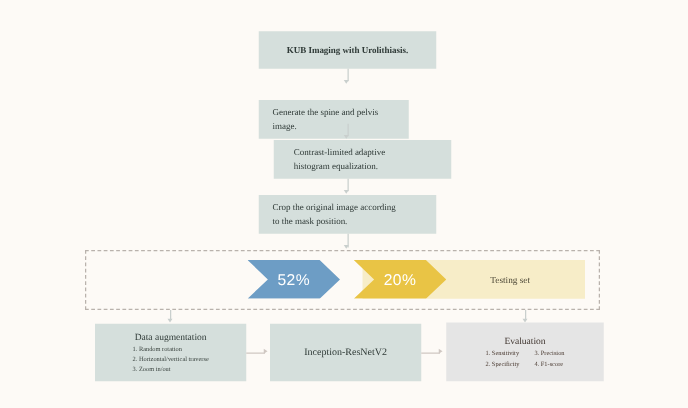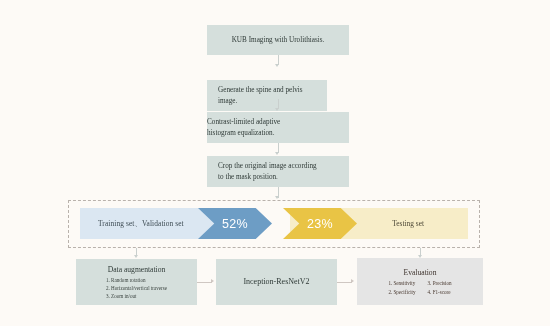--- a/index.html
+++ b/index.html
@@ -117,61 +117,58 @@
     display: flex;
     gap: 12px;
   }
   .mini-col { display: flex; flex-direction: column; }
 </style>
 </head>
 <body>
 
 <div id="canvas">
 
-  <div class="node" style="left:207px; top:25px; width:142px; height:30px;">
+  <div class="node" style="left:207px; top:25px; width:142px; height:30px;font-weight:bold;">
     <span class="node-text">KUB Imaging with Urolithiasis.</span>
   </div>
   <div class="vline" style="left:277.5px; top:55px; height:10px;"></div>
   <div class="varrow" style="left:275px; top:64px;"></div>
 
   <div class="node" style="left:207px; top:80px; width:120px; height:31px; align-items:flex-start; padding-left:11px; text-align:left;">
     <span class="node-text">Generate the spine and pelvis</span>
     <span class="node-text">image.</span>
   </div>
   <div class="vline" style="left:277.5px; top:99px; height:10px;"></div>
   <div class="varrow" style="left:275px; top:108px;"></div>
 
-  <div class="node" style="left:207px; top:112px; width:142px; height:31px; align-items:flex-start; padding-left:0; text-align:left;">
+  <div class="node" style="left:219px; top:112px; width:142px; height:31px; align-items:flex-start; padding-left:16px; text-align:left;">
     <span class="node-text">Contrast-limited adaptive</span>
     <span class="node-text">histogram equalization.</span>
   </div>
   <div class="vline" style="left:277.5px; top:143px; height:10px;"></div>
   <div class="varrow" style="left:275px; top:152px;"></div>
 
   <div class="node" style="left:207px; top:156px; width:142px; height:31px; align-items:flex-start; padding-left:11px; text-align:left;">
     <span class="node-text">Crop the original image according</span>
     <span class="node-text">to the mask position.</span>
   </div>
   <div class="vline" style="left:277.5px; top:187px; height:11px;"></div>
   <div class="varrow" style="left:275px; top:196px;"></div>
 
   <div class="dashed-box" style="left:68px; top:200px; width:412px; height:48px;"></div>
 
-  <div class="band-left" style="left:80px; top:208px; width:175px; height:31px;">
-    <span>Training set、Validation set</span>
-  </div>
   <div class="chev chev-blue" style="left:198px; top:208px; width:74px; height:31px;">
     <span>52%</span>
   </div>
 
   <div class="band-right" style="left:290px; top:208px; width:178px; height:31px;">
     <span>Testing set</span>
   </div>
   <div class="chev chev-yellow" style="left:283px; top:208px; width:74px; height:31px;">
-    <span>23%</span>
+    <span>20%</span>
   </div>
 
   <div class="vline" style="left:136px; top:248px; height:8px;"></div>
   <div class="varrow" style="left:133.5px; top:255px;"></div>
 
   <div class="vline" style="left:420px; top:248px; height:8px;"></div>
   <div class="varrow" style="left:417.5px; top:255px;"></div>
 
   <div class="node" style="left:76px; top:259px; width:121px; height:46px;">
     <span class="node-title">Data augmentation</span>

